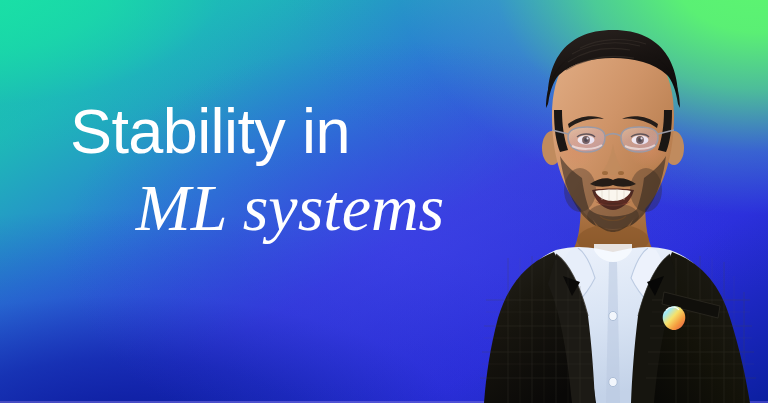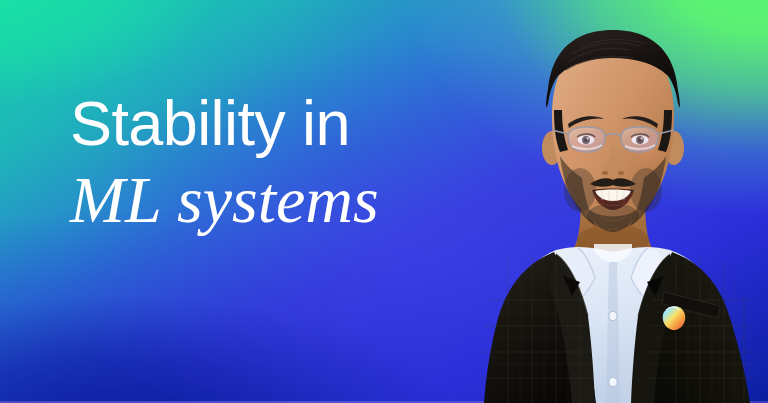--- a/index.html
+++ b/index.html
@@ -73,21 +73,21 @@
     background: linear-gradient(90deg,
        rgba(86,86,200,0.75) 0%,
        rgba(92,92,215,0.8) 45%,
        rgba(78,78,205,0.7) 100%);
   }
 
   
   .text-block {
     position: absolute;
     left: 70px;
-    top: 86px;
+    top: 94px;
     width: 440px;
     z-index: 30;
   }
   .title-line1 {
     font-family: "Liberation Sans", sans-serif;
     font-size: 63px;
     line-height: 74px;
     font-weight: 400;
     letter-spacing: -0.6px;
     color: #ffffff;
@@ -96,20 +96,21 @@
   .title-line2 {
     font-family: "Liberation Serif", "DejaVu Serif", serif;
     font-style: italic;
     font-size: 66px;
     line-height: 76px;
     font-weight: 400;
     letter-spacing: 0px;
     color: #ffffff;
     white-space: nowrap;
     margin-top: 2px;
+    text-align: center;
   }
   .subtitle {
     position: absolute;
     left: 70px;
     top: 307px;
     font-family: "Liberation Sans", sans-serif;
     font-size: 25px;
     line-height: 32px;
     font-weight: 400;
     letter-spacing: 0.1px;

